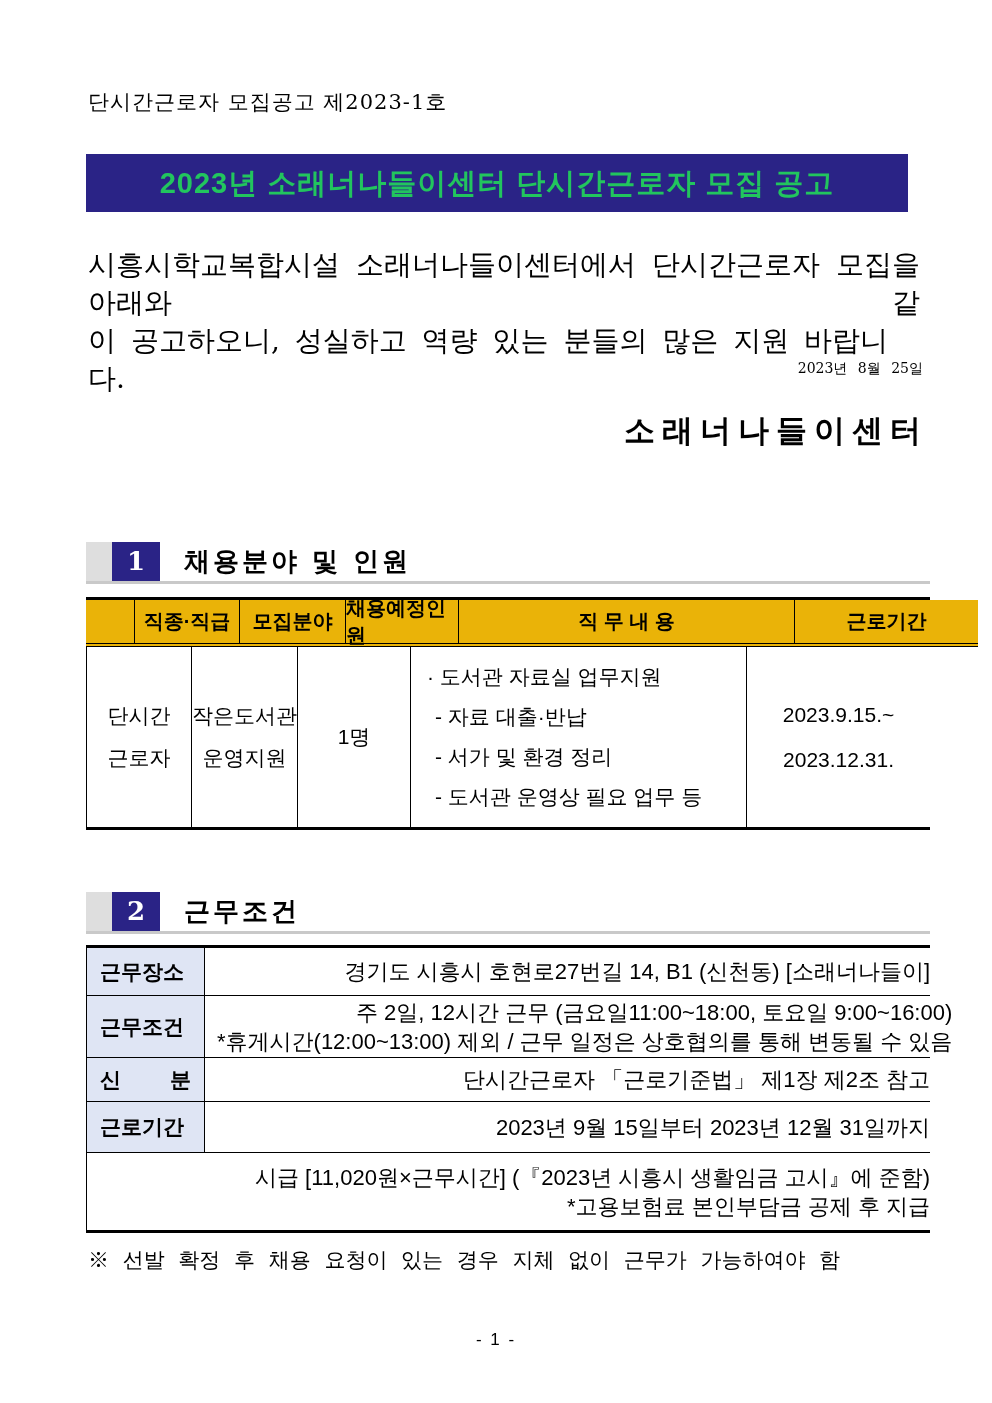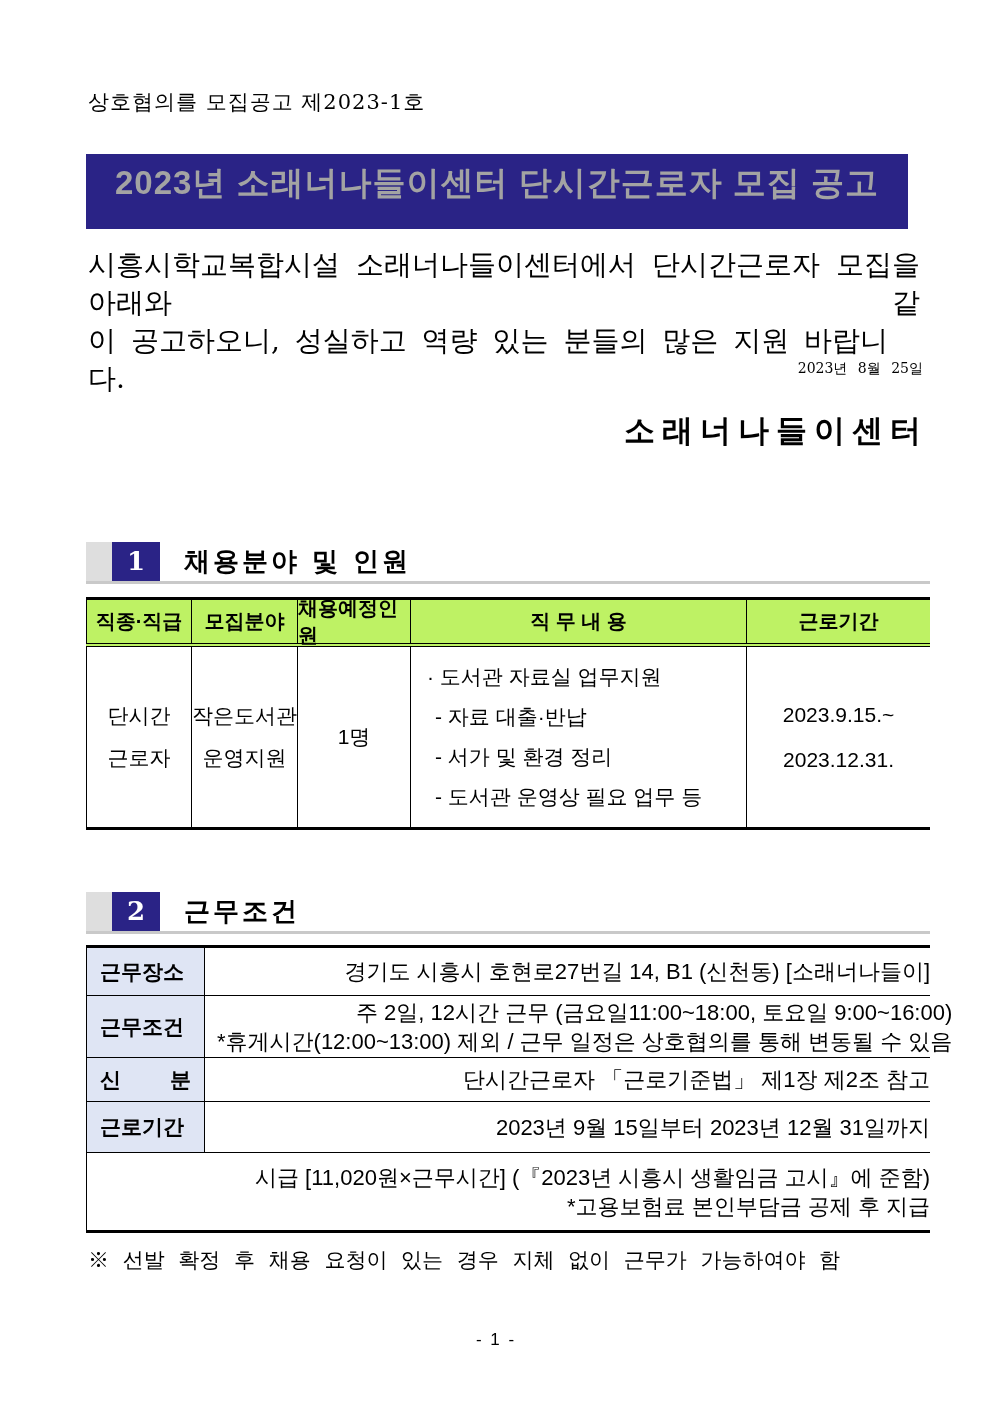--- a/index.html
+++ b/index.html
@@ -5,23 +5,23 @@
   html,body{margin:0;padding:0;background:#fff;}
   .page{
     position:relative;width:992px;height:1403px;background:#ffffff;
     font-family:"DejaVu Serif","Liberation Serif",serif;color:#000;overflow:hidden;
   }
   .sans{font-family:"Liberation Sans","DejaVu Sans",sans-serif;}
 
   .doc-number{position:absolute;left:88px;top:88px;font-size:21px;letter-spacing:1px;}
 
   .banner{
-    position:absolute;left:86px;top:154px;width:822px;height:75px;
-    background:#2a2386;color:#a3a3a3;text-align:center;line-height:58px;
-    font-size:33px;font-weight:bold;letter-spacing:1px;
+    position:absolute;left:86px;top:154px;width:822px;height:58px;
+    background:#2a2386;color:#22c55e;text-align:center;line-height:58px;
+    font-size:29px;font-weight:bold;letter-spacing:1px;
     font-family:"Liberation Sans","DejaVu Sans",sans-serif;
   }
 
   .intro{position:absolute;left:88px;top:246px;width:832px;font-size:28px;line-height:38px;}
   .intro .l1{text-align:justify;text-align-last:justify;}
   .intro .l2{word-spacing:6px;}
 
   .date-line{position:absolute;right:69px;top:360px;font-size:14px;word-spacing:6px;}
   .org-name{position:absolute;right:64px;top:410px;font-size:31px;font-weight:bold;letter-spacing:7px;}
 
@@ -35,22 +35,22 @@
   .section-strip .sec-title{
     position:absolute;left:98px;top:0;font-size:26px;font-weight:bold;letter-spacing:3px;
     line-height:42px;white-space:nowrap;
   }
   .sec1{top:540px;}
   .sec2{top:890px;}
 
   
   .table1{position:absolute;left:86px;top:597px;width:844px;border-top:3px solid #000;border-bottom:3px solid #000;}
   .t1-row{display:flex;width:100%;}
-  .t1-head{background:#bef264;border-bottom:4px double #000;height:43px;
-    font-family:"Liberation Sans","DejaVu Sans",sans-serif;font-weight:bold;font-size:20px;}
+  .t1-head{background:#eab308;border-bottom:4px double #000;height:43px;
+    font-family:"Liberation Sans","DejaVu Sans",sans-serif;font-weight:bold;font-size:20px;padding-left:48px;}
   .t1-head .t1-cell{display:flex;align-items:center;justify-content:center;}
   .t1-body{height:180px;font-size:21px;}
   .t1-cell{border-left:1px solid #000;box-sizing:border-box;}
   .t1-cell.c1{width:105px;}
   .t1-cell.c2{width:106px;}
   .t1-cell.c3{width:113px;}
   .t1-cell.c4{width:336px;}
   .t1-cell.c5{width:184px;border-right:0;}
   .t1-body .t1-cell{display:flex;flex-direction:column;align-items:center;justify-content:center;}
   .t1-body .center2 div{line-height:42px;text-align:right;}
@@ -77,21 +77,21 @@
 
   .footnote{position:absolute;left:88px;top:1246px;width:840px;font-size:21px;word-spacing:7px;}
   .page-footer{position:absolute;left:0;top:1330px;width:100%;text-align:center;font-size:17px;letter-spacing:2px;
     font-family:"Liberation Sans","DejaVu Sans",sans-serif;}
 </style>
 </head>
 <body>
 
 <div class="page">
 
-  <div class="doc-number">상호협의를 모집공고 제2023-1호</div>
+  <div class="doc-number">단시간근로자 모집공고 제2023-1호</div>
 
   <div class="banner">2023년 소래너나들이센터 단시간근로자 모집 공고</div>
 
   <div class="intro">
     <div class="l1">시흥시학교복합시설 소래너나들이센터에서 단시간근로자 모집을 아래와 같</div>
     <div class="l2">이 공고하오니, 성실하고 역량 있는 분들의 많은 지원 바랍니다.</div>
   </div>
 
   <div class="date-line">2023년 8월 25일</div>
   <div class="org-name">소래너나들이센터</div>

